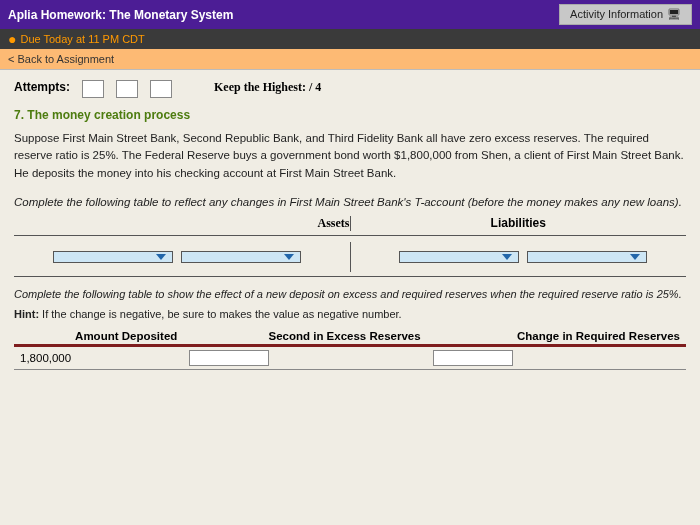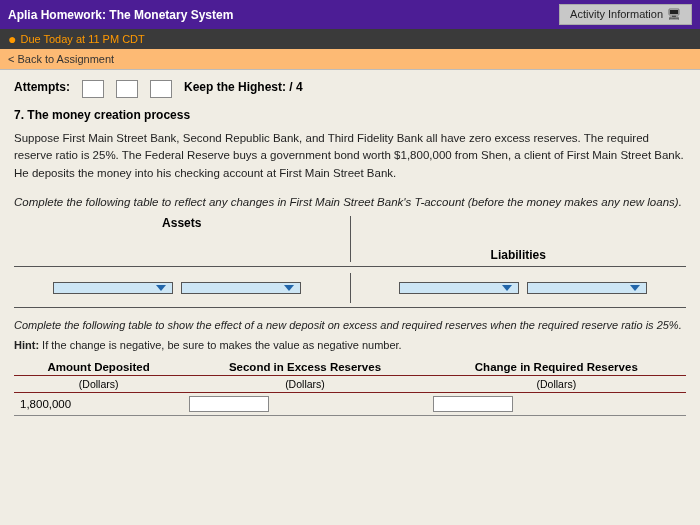--- a/index.html
+++ b/index.html
@@ -74,28 +74,30 @@
       font-size: 12px;
     }
     .attempt-box {
       width: 22px;
       height: 18px;
       border: 1px solid #888;
       background: white;
       display: inline-block;
     }
     .keep-highest {
-      font-size: 12px;
-      font-weight: bold;
+      margin-left: 30px;
+      font-size: 12px;
+      font-weight: bold;
+      font-family: Liberation Serif, serif;
     }
     .question-title {
       font-weight: bold;
       font-size: 12px;
       margin-bottom: 8px;
-      color: #000000;
+      color: #4d7c0f;
     }
     .question-text {
       font-size: 11.5px;
       line-height: 1.5;
       margin-bottom: 14px;
       color: #222;
     }
     .instruction-italic {
       font-style: italic;
       font-size: 11.5px;
@@ -159,23 +161,23 @@
       font-weight: bold;
       margin-top: 40px;
     }
     .amount-table {
       width: 100%;
       border-collapse: collapse;
       font-size: 11.5px;
     }
     .amount-table th {
       font-weight: bold;
-      text-align: center;
+      text-align: right;
       padding: 2px 6px;
-      border-bottom: 1px solid #7f1d1d;
+      border-bottom: 3px solid #7f1d1d;
     }
     .amount-table td {
       padding: 3px 6px;
       border-bottom: 1px solid #888;
     }
     .amount-table .col-dollars {
       font-size: 10.5px;
       font-weight: normal;
     }
     .chevron-down {
@@ -222,23 +224,23 @@
     <span>7.</span>
     <span>The money creation process</span>
   </div>
 
   <div class="question-text">Suppose First Main Street Bank, Second Republic Bank, and Third Fidelity Bank all have zero excess reserves. The required reserve ratio is 25%. The Federal Reserve buys a government bond worth $1,800,000 from Shen, a client of First Main Street Bank. He deposits the money into his checking account at First Main Street Bank.</div>
 
   <div class="instruction-italic">Complete the following table to reflect any changes in First Main Street Bank's T-account (before the money makes any new loans).</div>
 
   <div class="t-account-section">
     <div class="t-account-header">
-      <div class="t-account-col" style="flex:1; text-align:center;">Assets</div>
+      <div class="t-account-col" style="flex:1; text-align:right;font-family:Liberation Serif, serif;">Assets</div>
       <div style="width:1px; background:#555;"></div>
-      <div class="t-account-col" style="flex:1; text-align:center;margin-top:32px;">Liabilities</div>
+      <div class="t-account-col" style="flex:1; text-align:center;">Liabilities</div>
     </div>
     <hr class="t-account-divider">
 
     <div class="dropdowns-row">
 
       <div style="flex:1; display:flex; gap:8px; align-items:center; justify-content:center;">
         <div class="t-account-dropdown">
           <span></span>
           <span class="chevron-down"></span>
         </div>
@@ -280,31 +282,20 @@
     <thead>
       <tr>
         <th>
           <span>Amount Deposited</span>
         </th>
         <th>
           <span>Second in Excess Reserves</span>
         </th>
         <th>
           <span>Change in Required Reserves</span>
-        </th>
-      </tr>
-      <tr>
-        <th class="col-dollars">
-          <span>(Dollars)</span>
-        </th>
-        <th class="col-dollars">
-          <span>(Dollars)</span>
-        </th>
-        <th class="col-dollars">
-          <span>(Dollars)</span>
         </th>
       </tr>
     </thead>
     <tbody>
       <tr>
         <td>1,800,000</td>
         <td>
           <input type="text" style="width: 80px; border: 1px solid rgb(136, 136, 136); background: white; font-size: 11px; padding: 1px 3px;">
         </td>
         <td>

